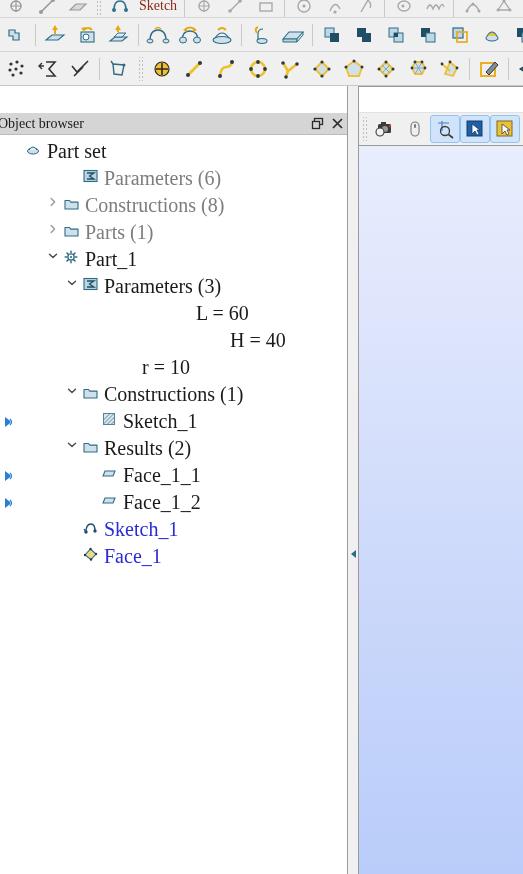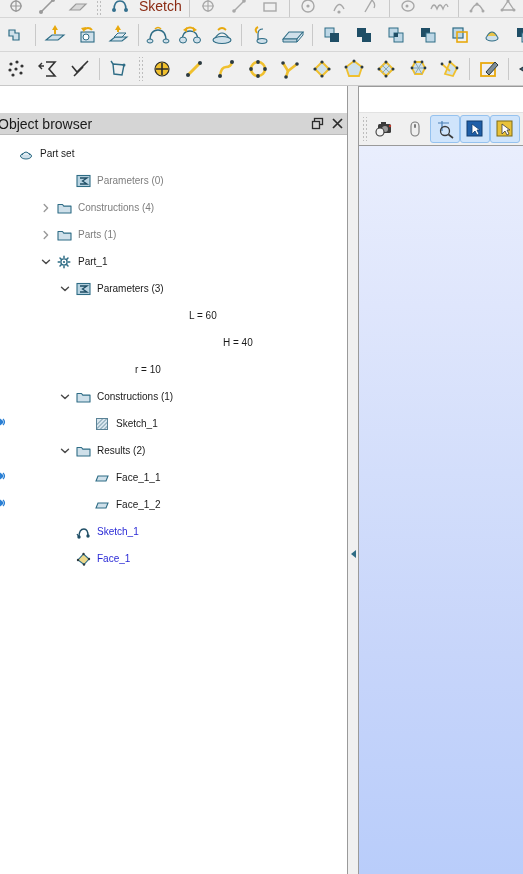--- a/index.html
+++ b/index.html
@@ -3,21 +3,21 @@
 <meta charset="utf-8">
 <style>
   * { box-sizing: border-box; margin: 0; padding: 0; }
   html, body {
     width: 523px; height: 874px;
     overflow: hidden;
     font-family: "Liberation Sans", sans-serif;
     background: #f0f0f0;
     -webkit-font-smoothing: antialiased;
   }
-  #app { position: relative; width: 523px; height: 874px; }
+  #app { position: relative; width: 523px; height: 874px; font-family: Liberation Serif, serif; }
 
   
   .toolbar {
     position: absolute; left: 0; width: 523px;
     background: #f0f0f0;
     border-bottom: 1px solid #d6d6d6;
     display: flex; align-items: center;
     overflow: hidden;
   }
   #toolbar-row-1 { top: -6px;  height: 24px; }
@@ -70,23 +70,24 @@
     display: flex; align-items: center; justify-content: center;
   }
   #ob-tree {
     position: relative;
     height: 765px; background: #fff;
     padding-top: 5px;
   }
   .tree-row {
     position: relative;
     height: 27px;
-    display: flex; align-items: center;
-    font-size: 10px; color: #1a1a1a;
+    display: flex; align-items: flex-start;
+    font-size: 20px; color: #1a1a1a;
     white-space: nowrap;
+    margin-left: 7px;
   }
   .tree-row .twisty {
     width: 16px; height: 16px; flex: 0 0 auto;
     display: flex; align-items: center; justify-content: center;
   }
   .tree-row .ticon {
     width: 20px; height: 18px; flex: 0 0 auto;
     display: flex; align-items: center; justify-content: center;
     margin-right: 4px;
   }
@@ -515,34 +516,34 @@
           <span class="tlabel">Part set</span>
         </div>
         <div class="tree-row muted" style="padding-left: 57px;">
           <span class="twisty"></span>
           <span class="ticon">
             <svg width="15" height="14" viewBox="0 0 15 14">
               <rect x="1" y="1.5" width="13" height="11" fill="#b9d4e2" stroke="#2e6c85" stroke-width="1.1"></rect>
               <path d="M4 4h7l-4.5 3L11 10H4" fill="none" stroke="#1f4e66" stroke-width="1.3"></path>
             </svg>
           </span>
-          <span class="tlabel">Parameters (0)</span>
+          <span class="tlabel">Parameters (6)</span>
         </div>
         <div class="tree-row muted" style="padding-left: 38px;">
           <span class="twisty">
             <svg width="10" height="10" viewBox="0 0 10 10">
               <path d="M3.2 1.5 L6.6 5 L3.2 8.5" fill="none" stroke="#9a9a9a" stroke-width="1.4" stroke-linecap="round" stroke-linejoin="round"></path>
             </svg>
           </span>
           <span class="ticon">
             <svg width="15" height="13" viewBox="0 0 15 13">
               <path d="M1 3.5h4.5l1.3 1.6H14V12H1z" fill="#cfe0ea" stroke="#2e6c85" stroke-width="1.1" stroke-linejoin="round"></path>
             </svg>
           </span>
-          <span class="tlabel">Constructions (4)</span>
+          <span class="tlabel">Constructions (8)</span>
         </div>
         <div class="tree-row muted" style="padding-left: 38px;">
           <span class="twisty">
             <svg width="10" height="10" viewBox="0 0 10 10">
               <path d="M3.2 1.5 L6.6 5 L3.2 8.5" fill="none" stroke="#9a9a9a" stroke-width="1.4" stroke-linecap="round" stroke-linejoin="round"></path>
             </svg>
           </span>
           <span class="ticon">
             <svg width="15" height="13" viewBox="0 0 15 13">
               <path d="M1 3.5h4.5l1.3 1.6H14V12H1z" fill="#cfe0ea" stroke="#2e6c85" stroke-width="1.1" stroke-linejoin="round"></path>

